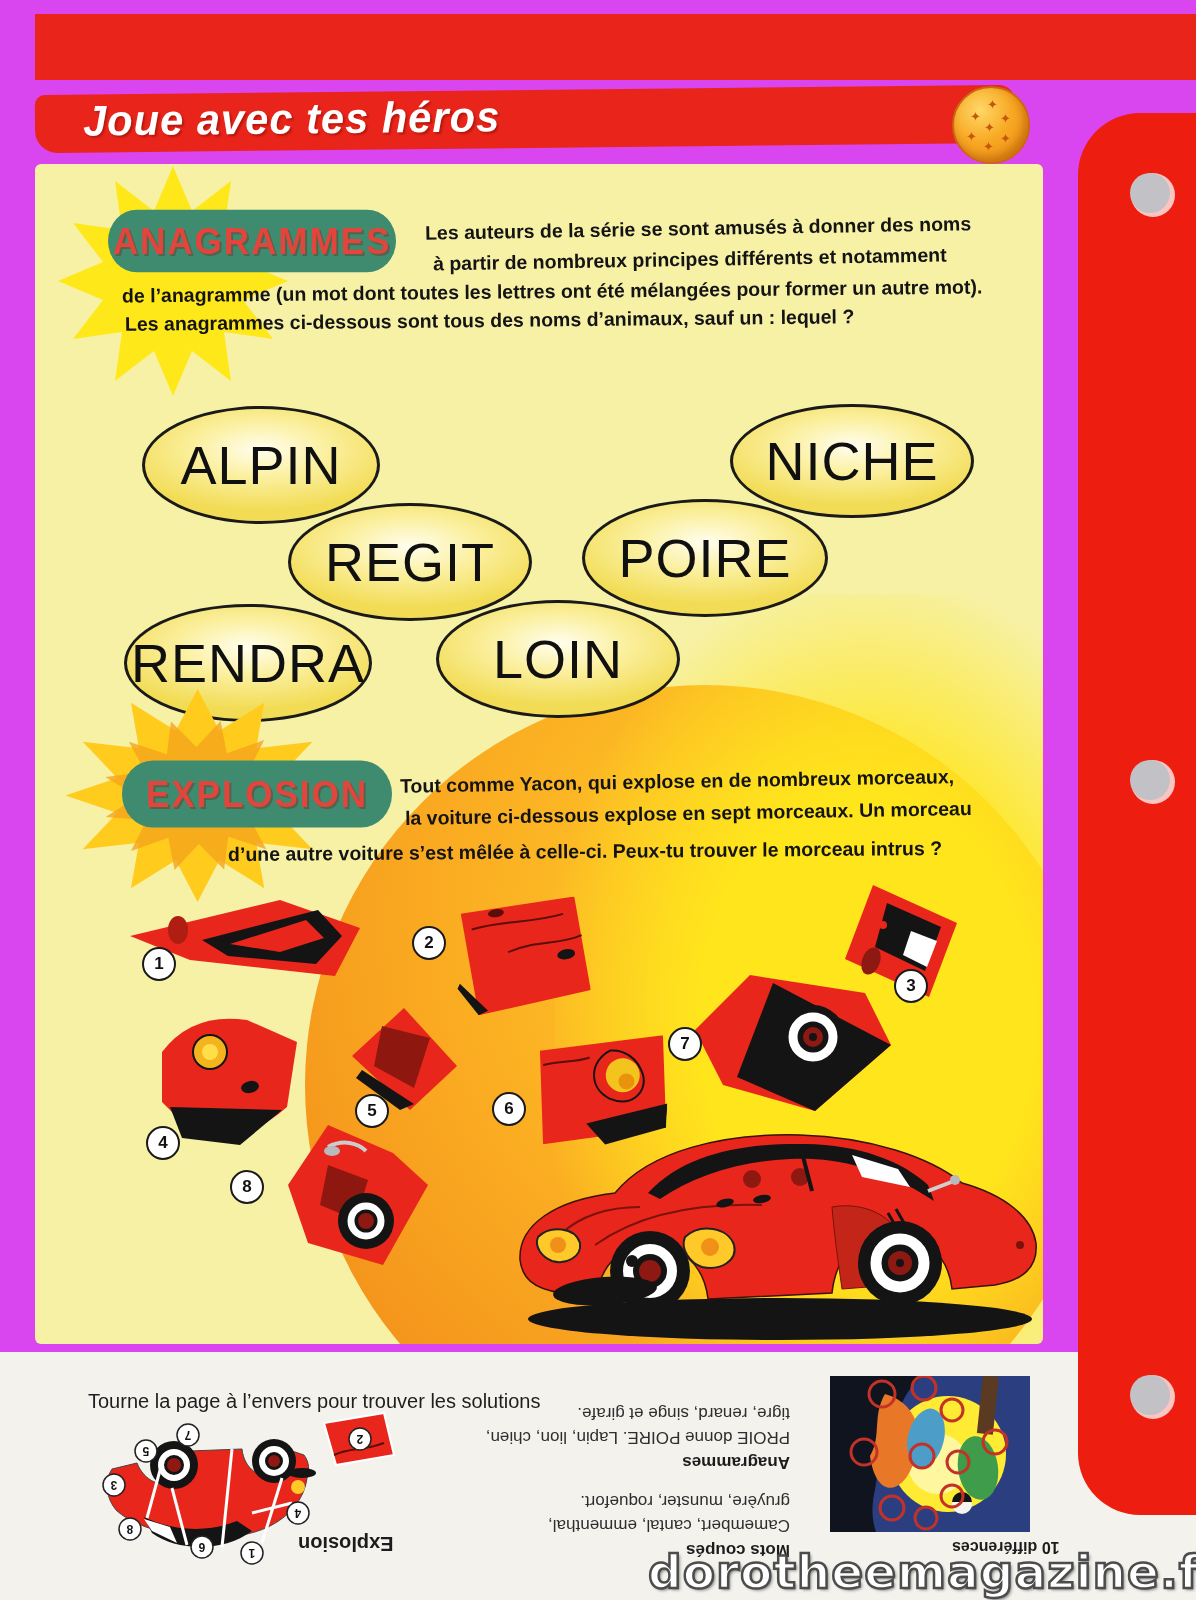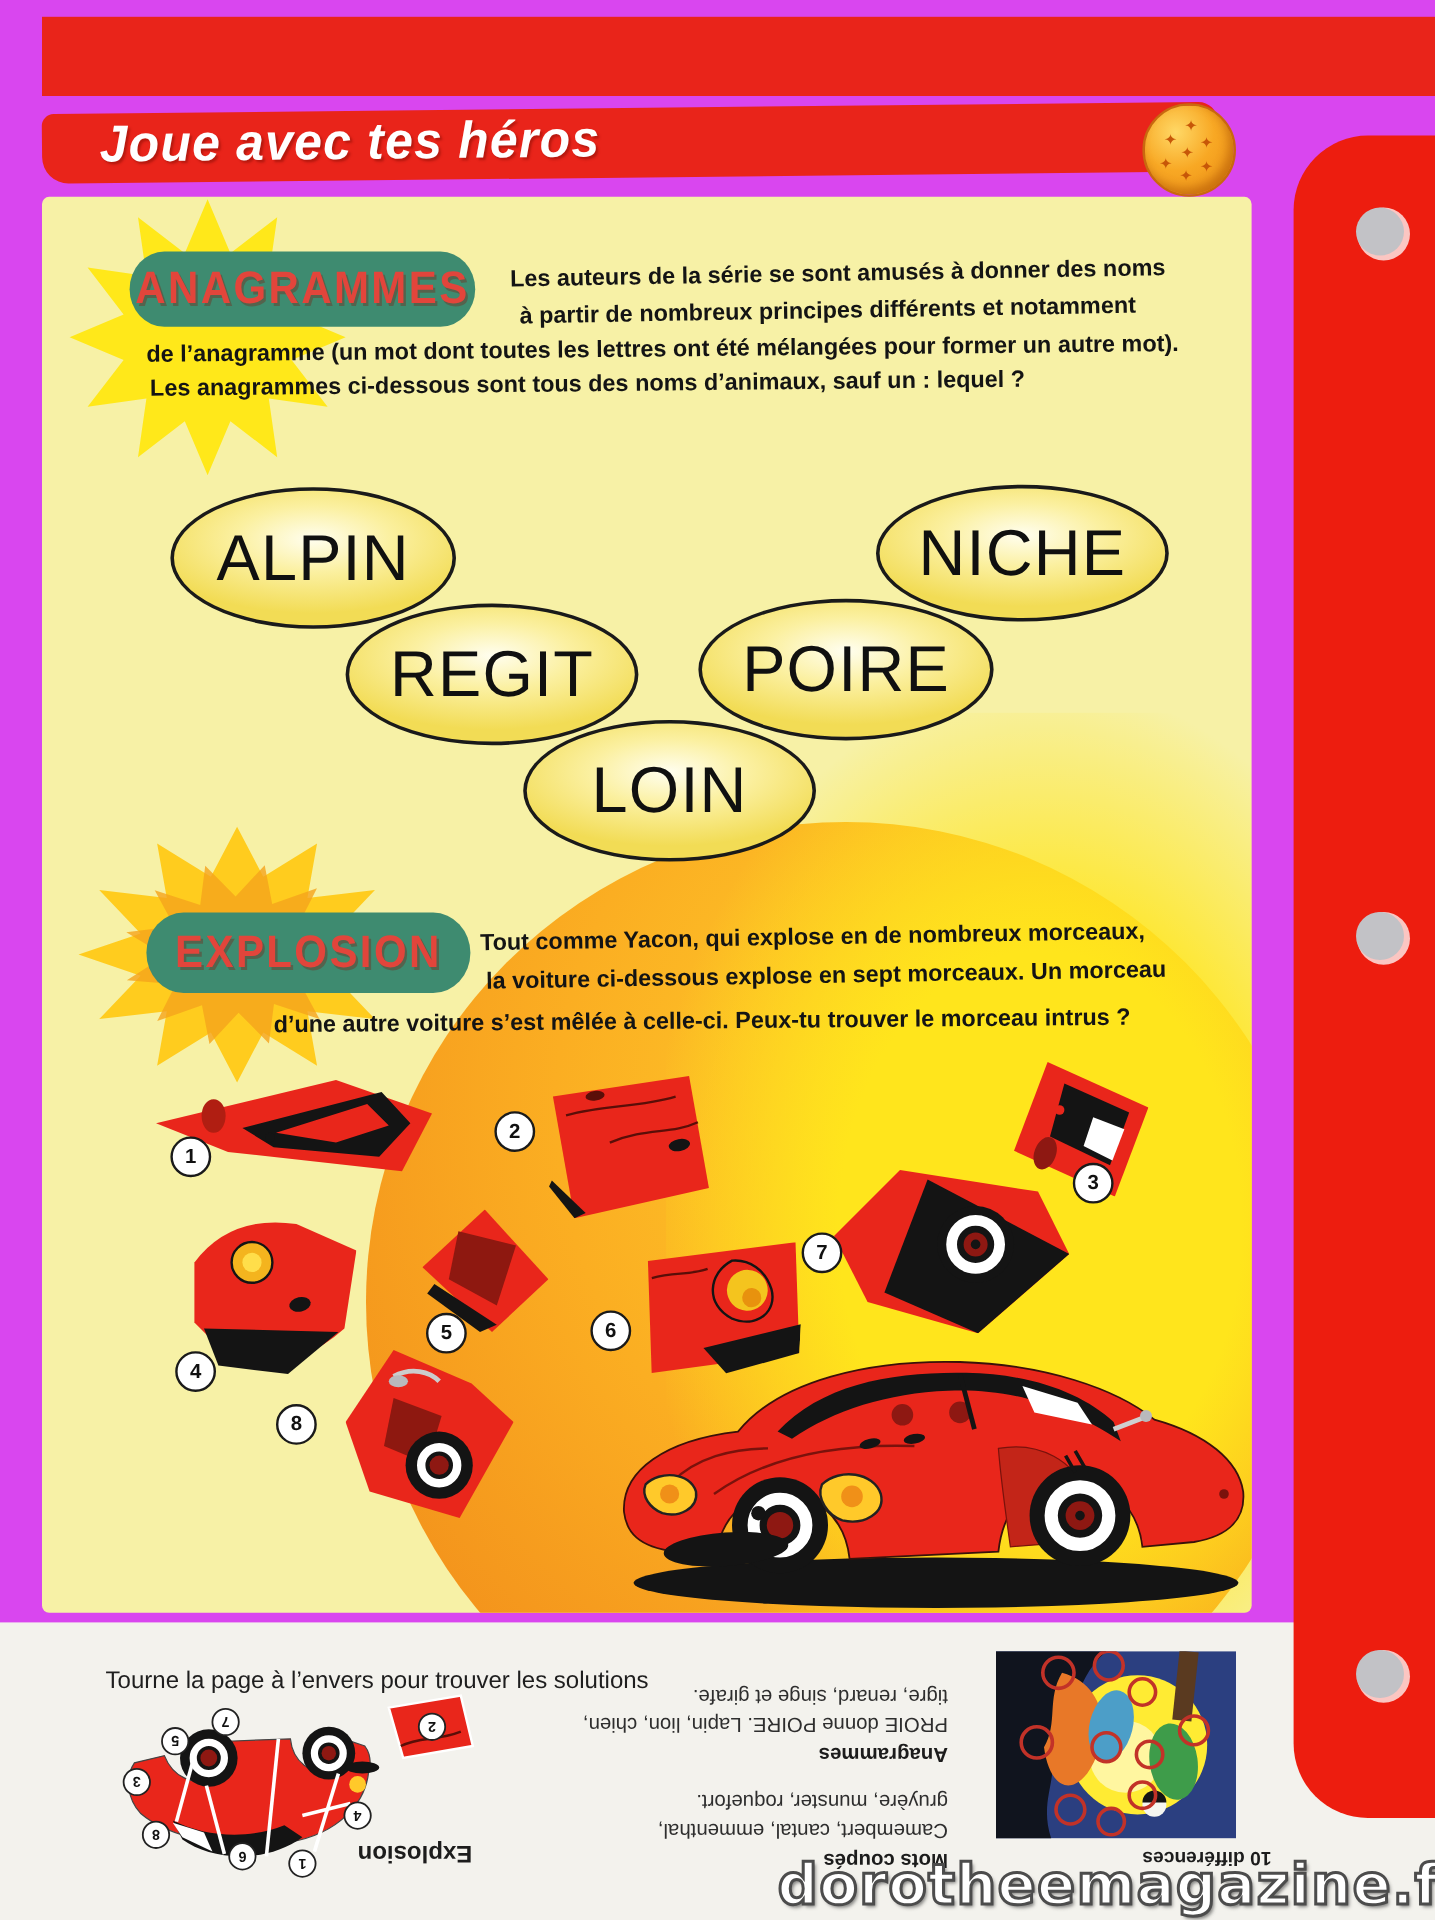--- a/index.html
+++ b/index.html
@@ -75,20 +75,21 @@
 
     <div class="abs btxt" style="left:390px;top:53px;transform:rotate(-1deg);">Les auteurs de la série se sont amusés à donner des noms</div>
     <div class="abs btxt" style="left:398px;top:84px;transform:rotate(-1deg);">à partir de nombreux principes différents et notamment</div>
     <div class="abs btxt" style="left:87px;top:116px;transform:rotate(-0.6deg);">de l’anagramme (un mot dont toutes les lettres ont été mélangées pour former un autre mot).</div>
     <div class="abs btxt" style="left:90px;top:145px;transform:rotate(-0.6deg);">Les anagrammes ci-dessous sont tous des noms d’animaux, sauf un : lequel ?</div>
 
     <div class="abs oval" style="left:107px;top:242px;width:232px;height:112px;">ALPIN</div>
     <div class="abs oval" style="left:695px;top:240px;width:238px;height:108px;">NICHE</div>
     <div class="abs oval" style="left:253px;top:339px;width:238px;height:112px;">REGIT</div>
     <div class="abs oval" style="left:547px;top:335px;width:240px;height:112px;">POIRE</div>
+    <div class="abs oval" style="left:89px;top:440px;width:242px;height:112px;">RENDRA</div>
     <div class="abs oval" style="left:401px;top:436px;width:238px;height:112px;">LOIN</div>
 
     <svg class="abs" style="left:27px;top:524px;" width="270" height="215" viewBox="0 0 235 232" preserveAspectRatio="none">
       <polygon fill="#FFCC1E" points="233,116 188,135 218,174 169,167 176,216 137,186 118,231 99,186 60,216 67,167 18,174 48,135 3,116 48,97 18,58 67,65 60,16 99,46 118,1 137,46 176,16 169,65 218,58 188,97"></polygon>
       <g transform="translate(118,116) rotate(14) scale(0.72) translate(-118,-116)" opacity="0.8">
         <polygon fill="#F5A41C" points="233,116 188,135 218,174 169,167 176,216 137,186 118,231 99,186 60,216 67,167 18,174 48,135 3,116 48,97 18,58 67,65 60,16 99,46 118,1 137,46 176,16 169,65 218,58 188,97"></polygon>
       </g>
     </svg>
     <div class="abs pill" style="left:87px;top:599px;width:270px;height:62px;">EXPLOSION</div>
 

